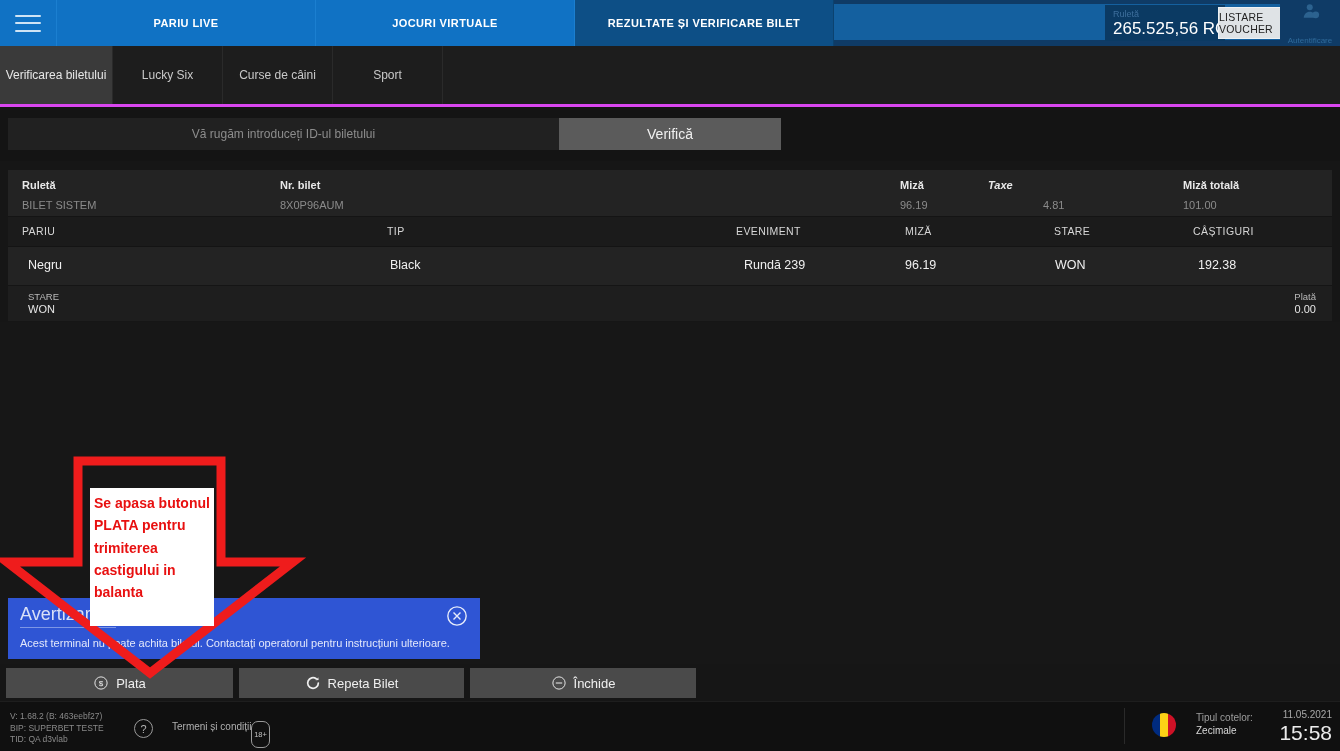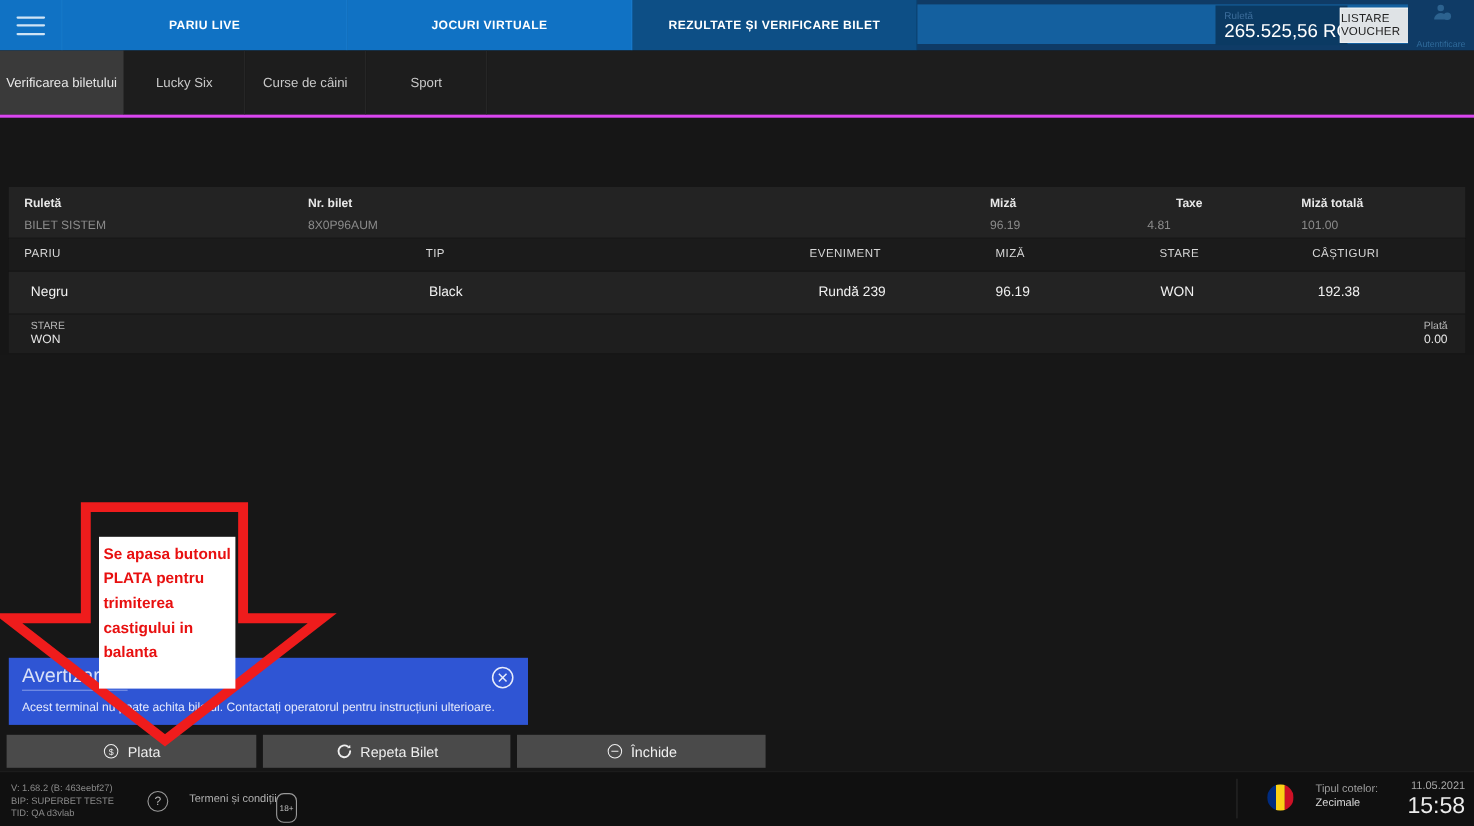--- a/index.html
+++ b/index.html
@@ -265,28 +265,34 @@
     </div>
     <div class="tab t2">
       <span>Curse de câini</span>
     </div>
     <div class="tab t3">
       <span>Sport</span>
     </div>
     <div class="tab-rest"></div>
   </div>
 
+  <div class="searchrow">
+    <input class="ticket-input" type="text" placeholder="Vă rugăm introduceți ID-ul biletului" style="">
+    <button class="verify-btn">
+      <span>Verifică</span>
+    </button>
+  </div>
 
   <div class="panel">
 
     <div class="row-summary">
       <span class="cell lbl-b" style="left:14px;top:9px;">Ruletă</span>
       <span class="cell lbl-b" style="left:272px;top:9px;">Nr. bilet</span>
       <span class="cell lbl-b" style="left:892px;top:9px;">Miză</span>
-      <span class="cell lbl-b" style="left:1061px;top:9px;">Taxe</span>
+      <span class="cell lbl-b" style="left:980px;top:9px;font-style:italic;">Taxe</span>
       <span class="cell lbl-b" style="left:1175px;top:9px;">Miză totală</span>
 
       <span class="cell val-dim" style="left:14px;top:29px;">BILET SISTEM</span>
       <span class="cell val-dim" style="left:272px;top:29px;">8X0P96AUM</span>
       <span class="cell val-dim" style="left:892px;top:29px;">96.19</span>
       <span class="cell val-dim" style="left:1035px;top:29px;">4.81</span>
       <span class="cell val-dim" style="left:1175px;top:29px;">101.00</span>
     </div>
 
     <div class="row-bethead">

